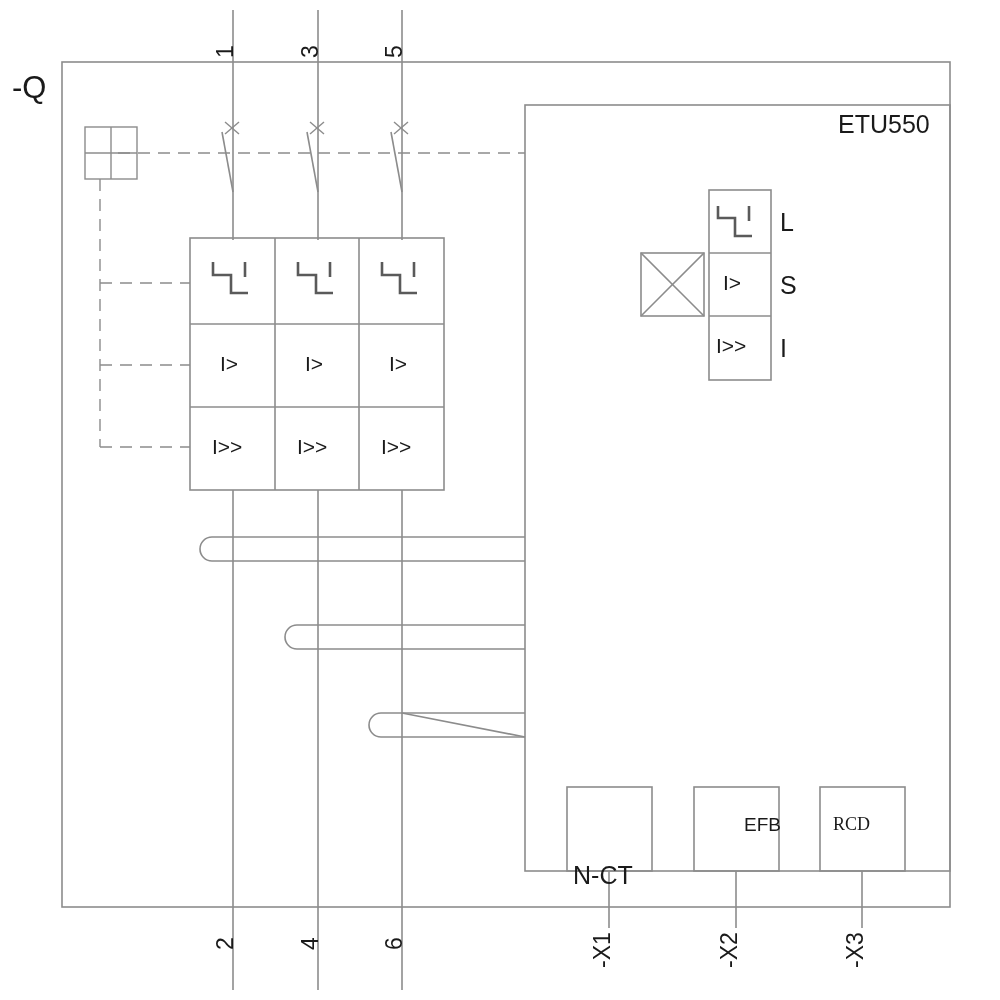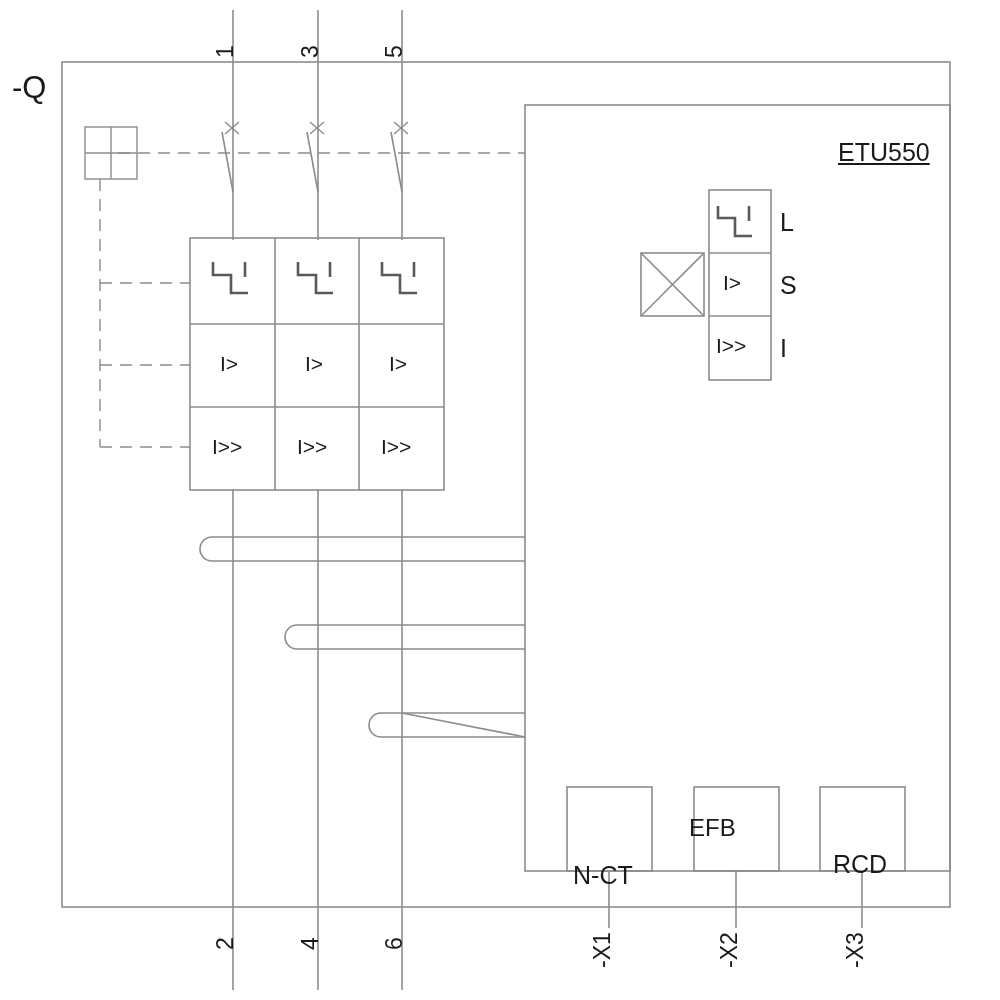--- a/index.html
+++ b/index.html
@@ -143,21 +143,21 @@
         <line x1="609" y1="871" x2="609" y2="928"></line>
         <line x1="736" y1="871" x2="736" y2="928"></line>
         <line x1="862" y1="871" x2="862" y2="928"></line>
       </g>
 
     </g>
   </svg>
 
   <div class="lbl" style="left:12px; top:70px; font-size:31px;">-Q</div>
 
-  <div class="lbl" style="left:838px; top:138px; font-size:25px;text-decoration:underline;">ETU550</div>
+  <div class="lbl" style="left:838px; top:110px; font-size:25px;">ETU550</div>
 
   <div class="lbl lbl-rot" style="left:212px; top:58px; font-size:23px;">1</div>
   <div class="lbl lbl-rot" style="left:297px; top:58px; font-size:23px;">3</div>
   <div class="lbl lbl-rot" style="left:381px; top:58px; font-size:23px;">5</div>
 
   <div class="lbl lbl-rot" style="left:212px; top:950px; font-size:23px;">2</div>
   <div class="lbl lbl-rot" style="left:297px; top:950px; font-size:23px;">4</div>
   <div class="lbl lbl-rot" style="left:381px; top:950px; font-size:23px;">6</div>
 
   <div class="sym" style="left:220px; top:352px;">I&gt;</div>
@@ -171,20 +171,20 @@
   <div class="sym" style="left:716px; top:208px;"></div>
   <div class="lbl" style="left:780px; top:208px; font-size:25px;">L</div>
 
   <div class="sym" style="left:723px; top:271px;">I&gt;</div>
   <div class="lbl" style="left:780px; top:271px; font-size:25px;">S</div>
 
   <div class="sym" style="left:716px; top:334px;">I&gt;&gt;</div>
   <div class="lbl" style="left:780px; top:334px; font-size:25px;">I</div>
 
   <div class="lbl" style="left:573px; top:814px; font-size:25px;margin-top:47px;">N-CT</div>
-  <div class="lbl" style="left:689px; top:814px; font-size:24px;">EFB</div>
-  <div class="lbl" style="left:833px; top:850px; font-size:25px;">RCD</div>
+  <div class="lbl" style="left:744px; top:814px; font-size:19px;">EFB</div>
+  <div class="lbl" style="left:833px; top:814px; font-size:18px;font-family:Liberation Serif, serif;">RCD</div>
 
   <div class="lbl lbl-rot" style="left:589px; top:968px; font-size:23px;">-X1</div>
   <div class="lbl lbl-rot" style="left:716px; top:968px; font-size:23px;">-X2</div>
   <div class="lbl lbl-rot" style="left:842px; top:968px; font-size:23px;">-X3</div>
 
 </div>
 
 </body></html>

